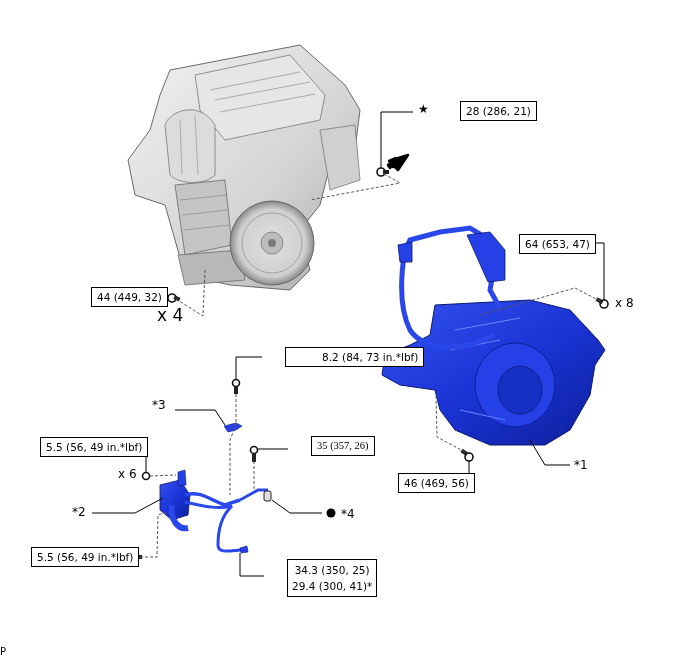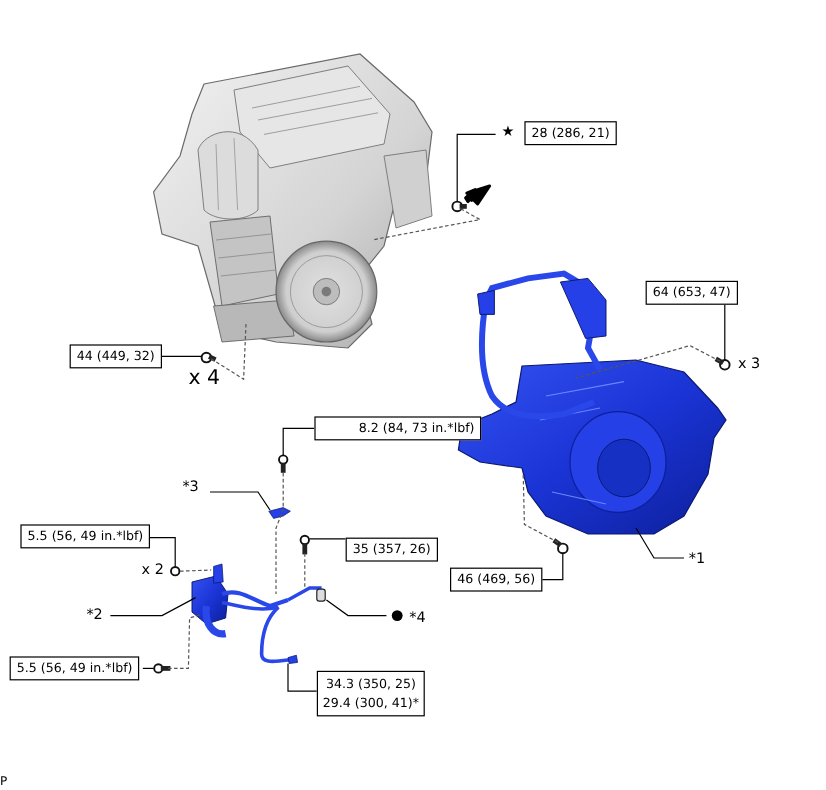--- a/index.html
+++ b/index.html
@@ -1,20 +1,20 @@
 <!DOCTYPE html>
 <html><head>
   <meta charset="utf-8">
   <style>
     html, body { margin: 0; padding: 0; background: #ffffff; }
     body { width: 688px; height: 658px; position: relative; overflow: hidden;
            font-family: "DejaVu Sans", "Liberation Sans", sans-serif; color: #000; }
     #canvas { position: absolute; left: 0; top: 0; width: 688px; height: 658px; }
     .callout-box { position: absolute; border: 1px solid #000; background: #fff;
-                   font-size: 10.5px; line-height: 14px; padding: 2px 5px; white-space: nowrap; box-sizing: border-box; }
+                   font-size: 10.5px; line-height: 14px; padding: 2px 5px; white-space: nowrap; box-sizing: border-box; margin-left: 23px; }
     .label { position: absolute; font-size: 12px; white-space: nowrap; }
     .small { position: absolute; font-size: 11px; white-space: nowrap; }
   </style>
 </head>
 <body>
 
 <svg id="canvas" width="688" height="658" viewBox="0 0 688 658" xmlns="http://www.w3.org/2000/svg">
   <defs>
     <linearGradient id="engGrad" x1="0" y1="0" x2="1" y2="1">
       <stop offset="0" stop-color="#f2f2f2"></stop>
@@ -145,32 +145,32 @@
   </g>
 
   <path d="M408,155 L393,167 L397,160 L390,168 L388,165 L396,158 L389,161 Z M408,155 L398,170 L394,166" fill="#000" stroke="#000" stroke-width="2.5" stroke-linejoin="round"></path>
 
   <circle cx="331" cy="513" r="4.5" fill="#000"></circle>
 </svg>
 
 <span class="small" style="left:418px; top:102px; font-size:12px;">★</span>
 <div class="callout-box" style="left:437px; top:101px;">28 (286, 21)</div>
 
-<div class="callout-box" style="left:538px; top:234px;">64 (653, 47)</div>
-<span class="small" style="left:615px; top:296px; font-size:12px;">x 3</span>
+<div class="callout-box" style="left:496px; top:234px;">64 (653, 47)</div>
+<span class="small" style="left:615px; top:296px; font-size:12px;">x 8</span>
 
-<div class="callout-box" style="left:58px; top:287px;">44 (449, 32)</div>
+<div class="callout-box" style="left:68px; top:287px;">44 (449, 32)</div>
 <span class="small" style="left:157px; top:305px; font-size:17px;">x 4</span>
 
 <div class="callout-box" style="left:262px; top:347px;padding-left:36px;">8.2 (84, 73 in.*lbf)</div>
 
 <div class="callout-box" style="left:17px; top:437px;">5.5 (56, 49 in.*lbf)</div>
-<span class="small" style="left:118px; top:467px; font-size:12px;">x 2</span>
+<span class="small" style="left:118px; top:467px; font-size:12px;">x 6</span>
 
-<div class="callout-box" style="left:288px; top:448px;">35 (357, 26)</div>
+<div class="callout-box" style="left:288px; top:436px;font-family:Liberation Serif, serif;">35 (357, 26)</div>
 
 <div class="callout-box" style="left:375px; top:473px;">46 (469, 56)</div>
 
 <div class="callout-box" style="left:8px; top:547px;">5.5 (56, 49 in.*lbf)</div>
 
 <div class="callout-box" style="left:264px; top:559px; line-height:16px; padding:2px 4px;text-align:center;">
   <div>34.3 (350, 25)</div>
   <div>29.4 (300, 41)*</div>
 </div>
 

